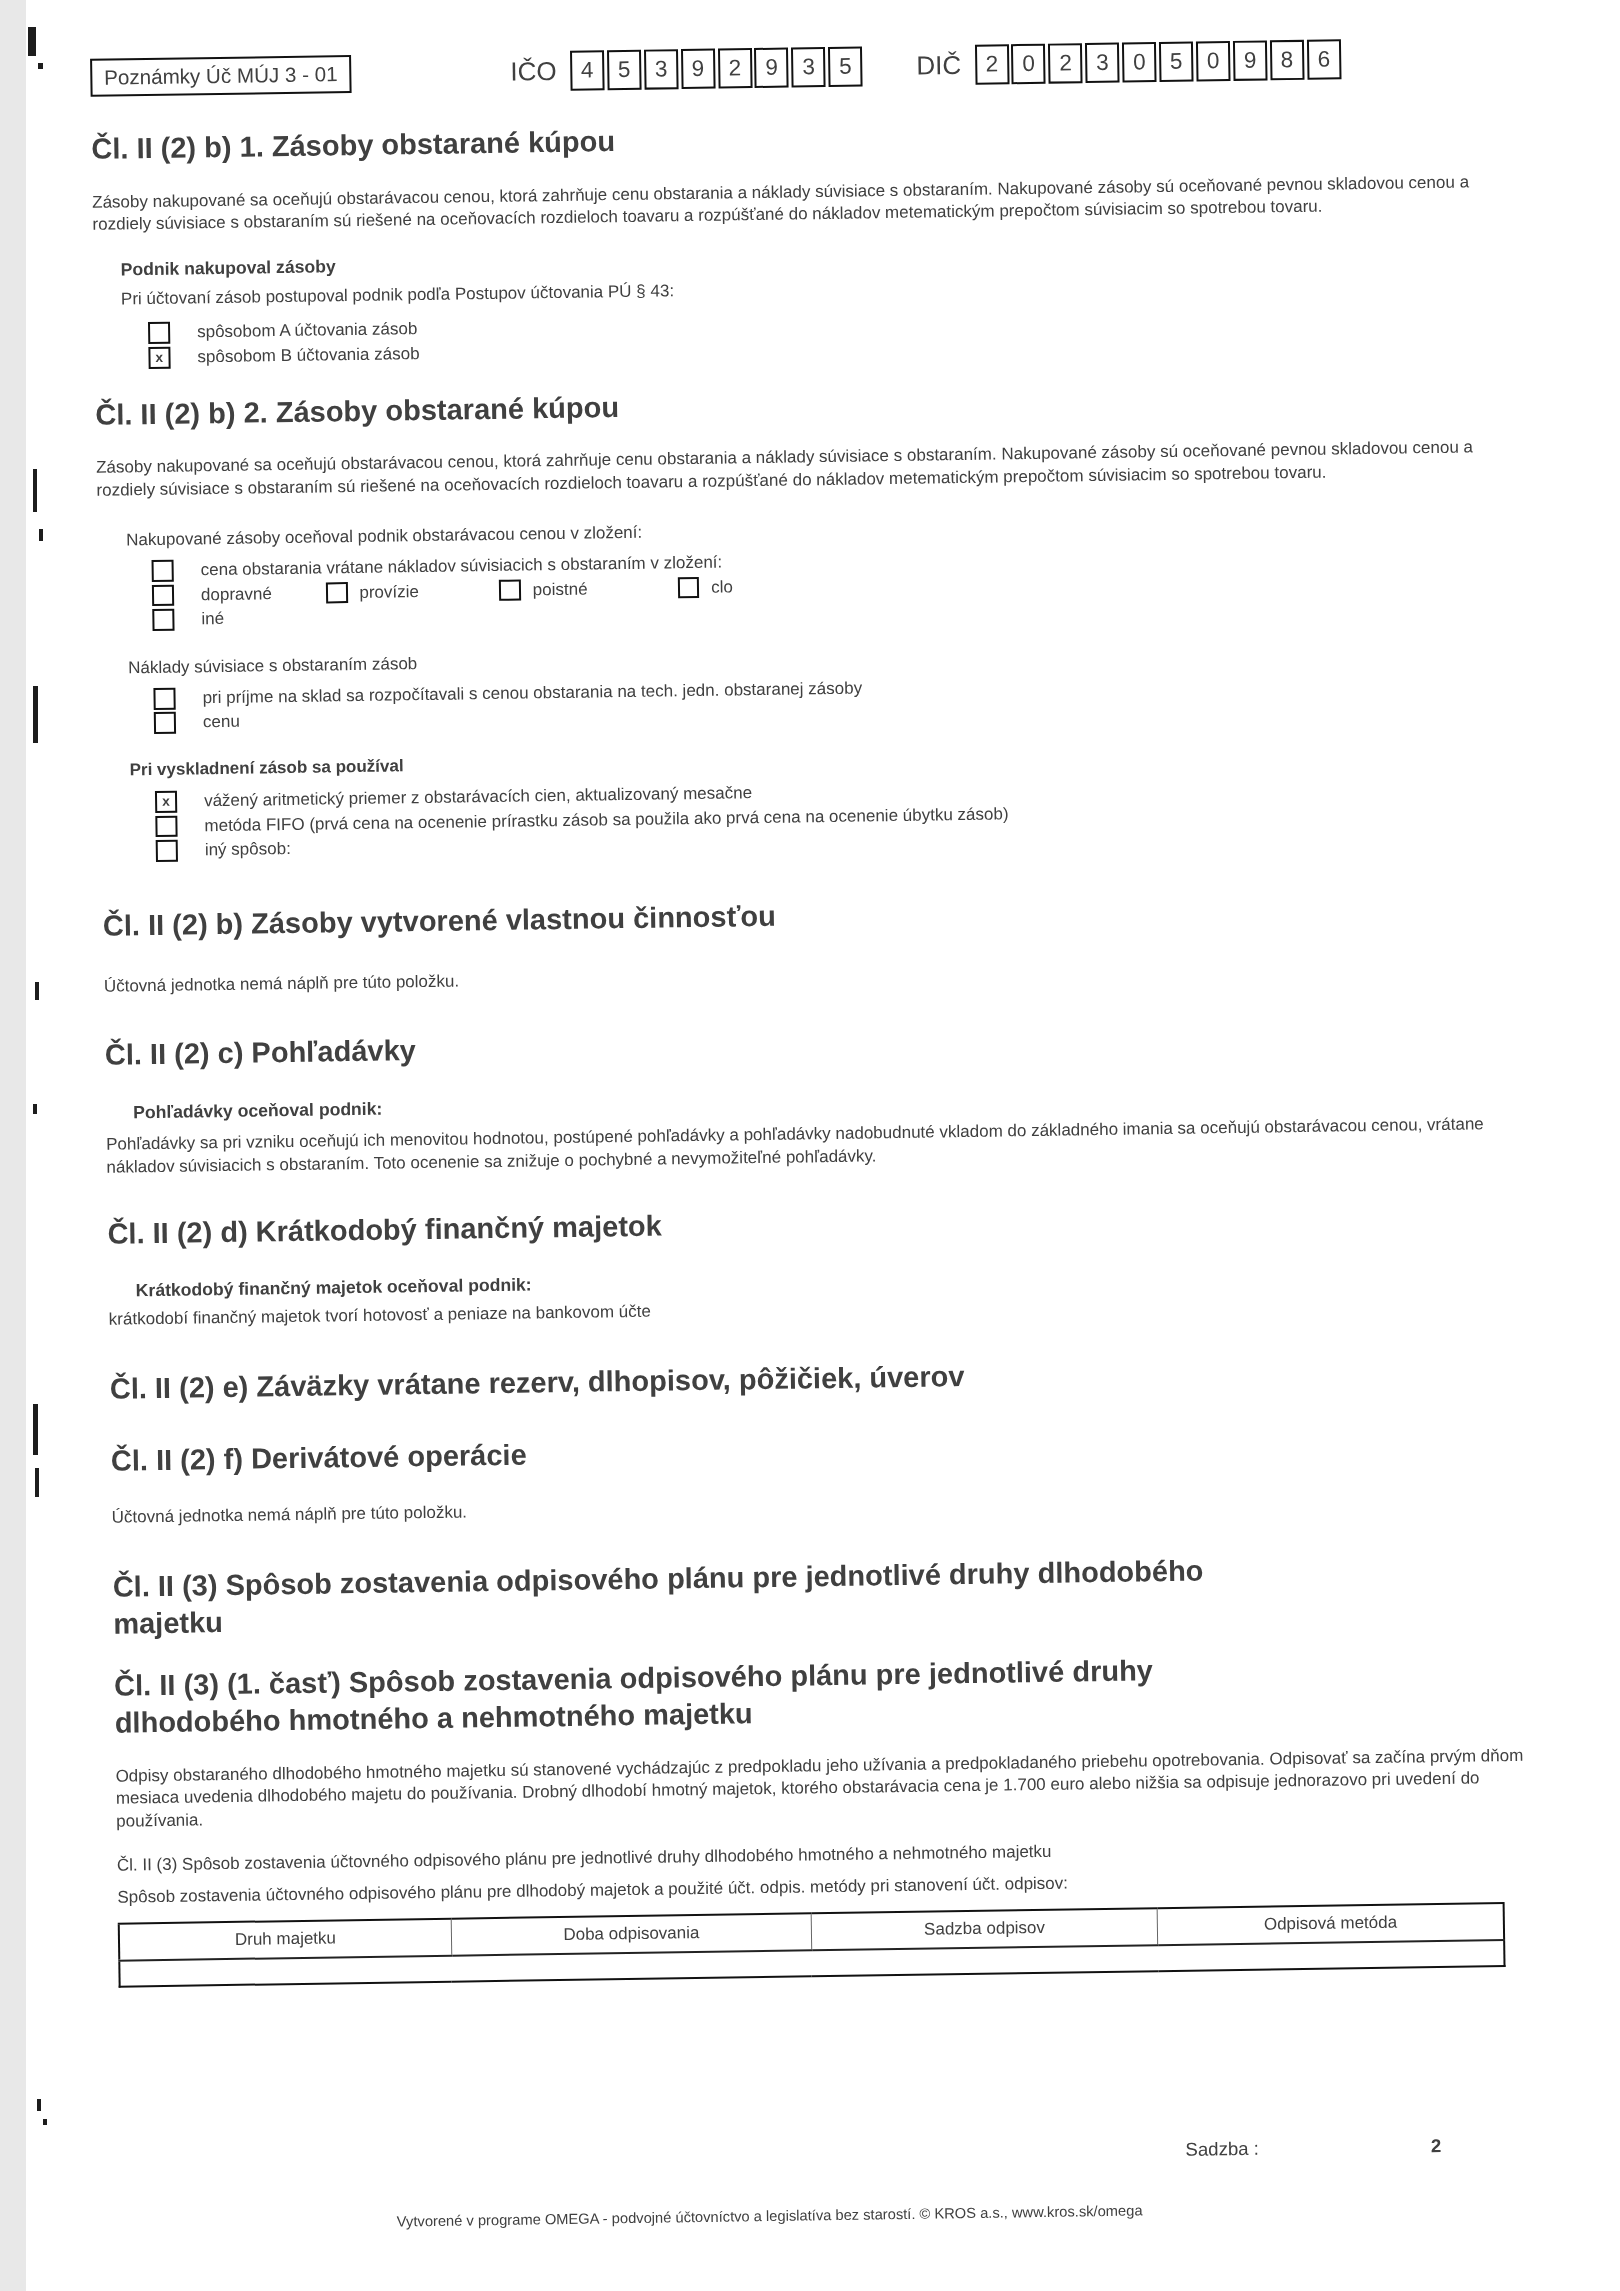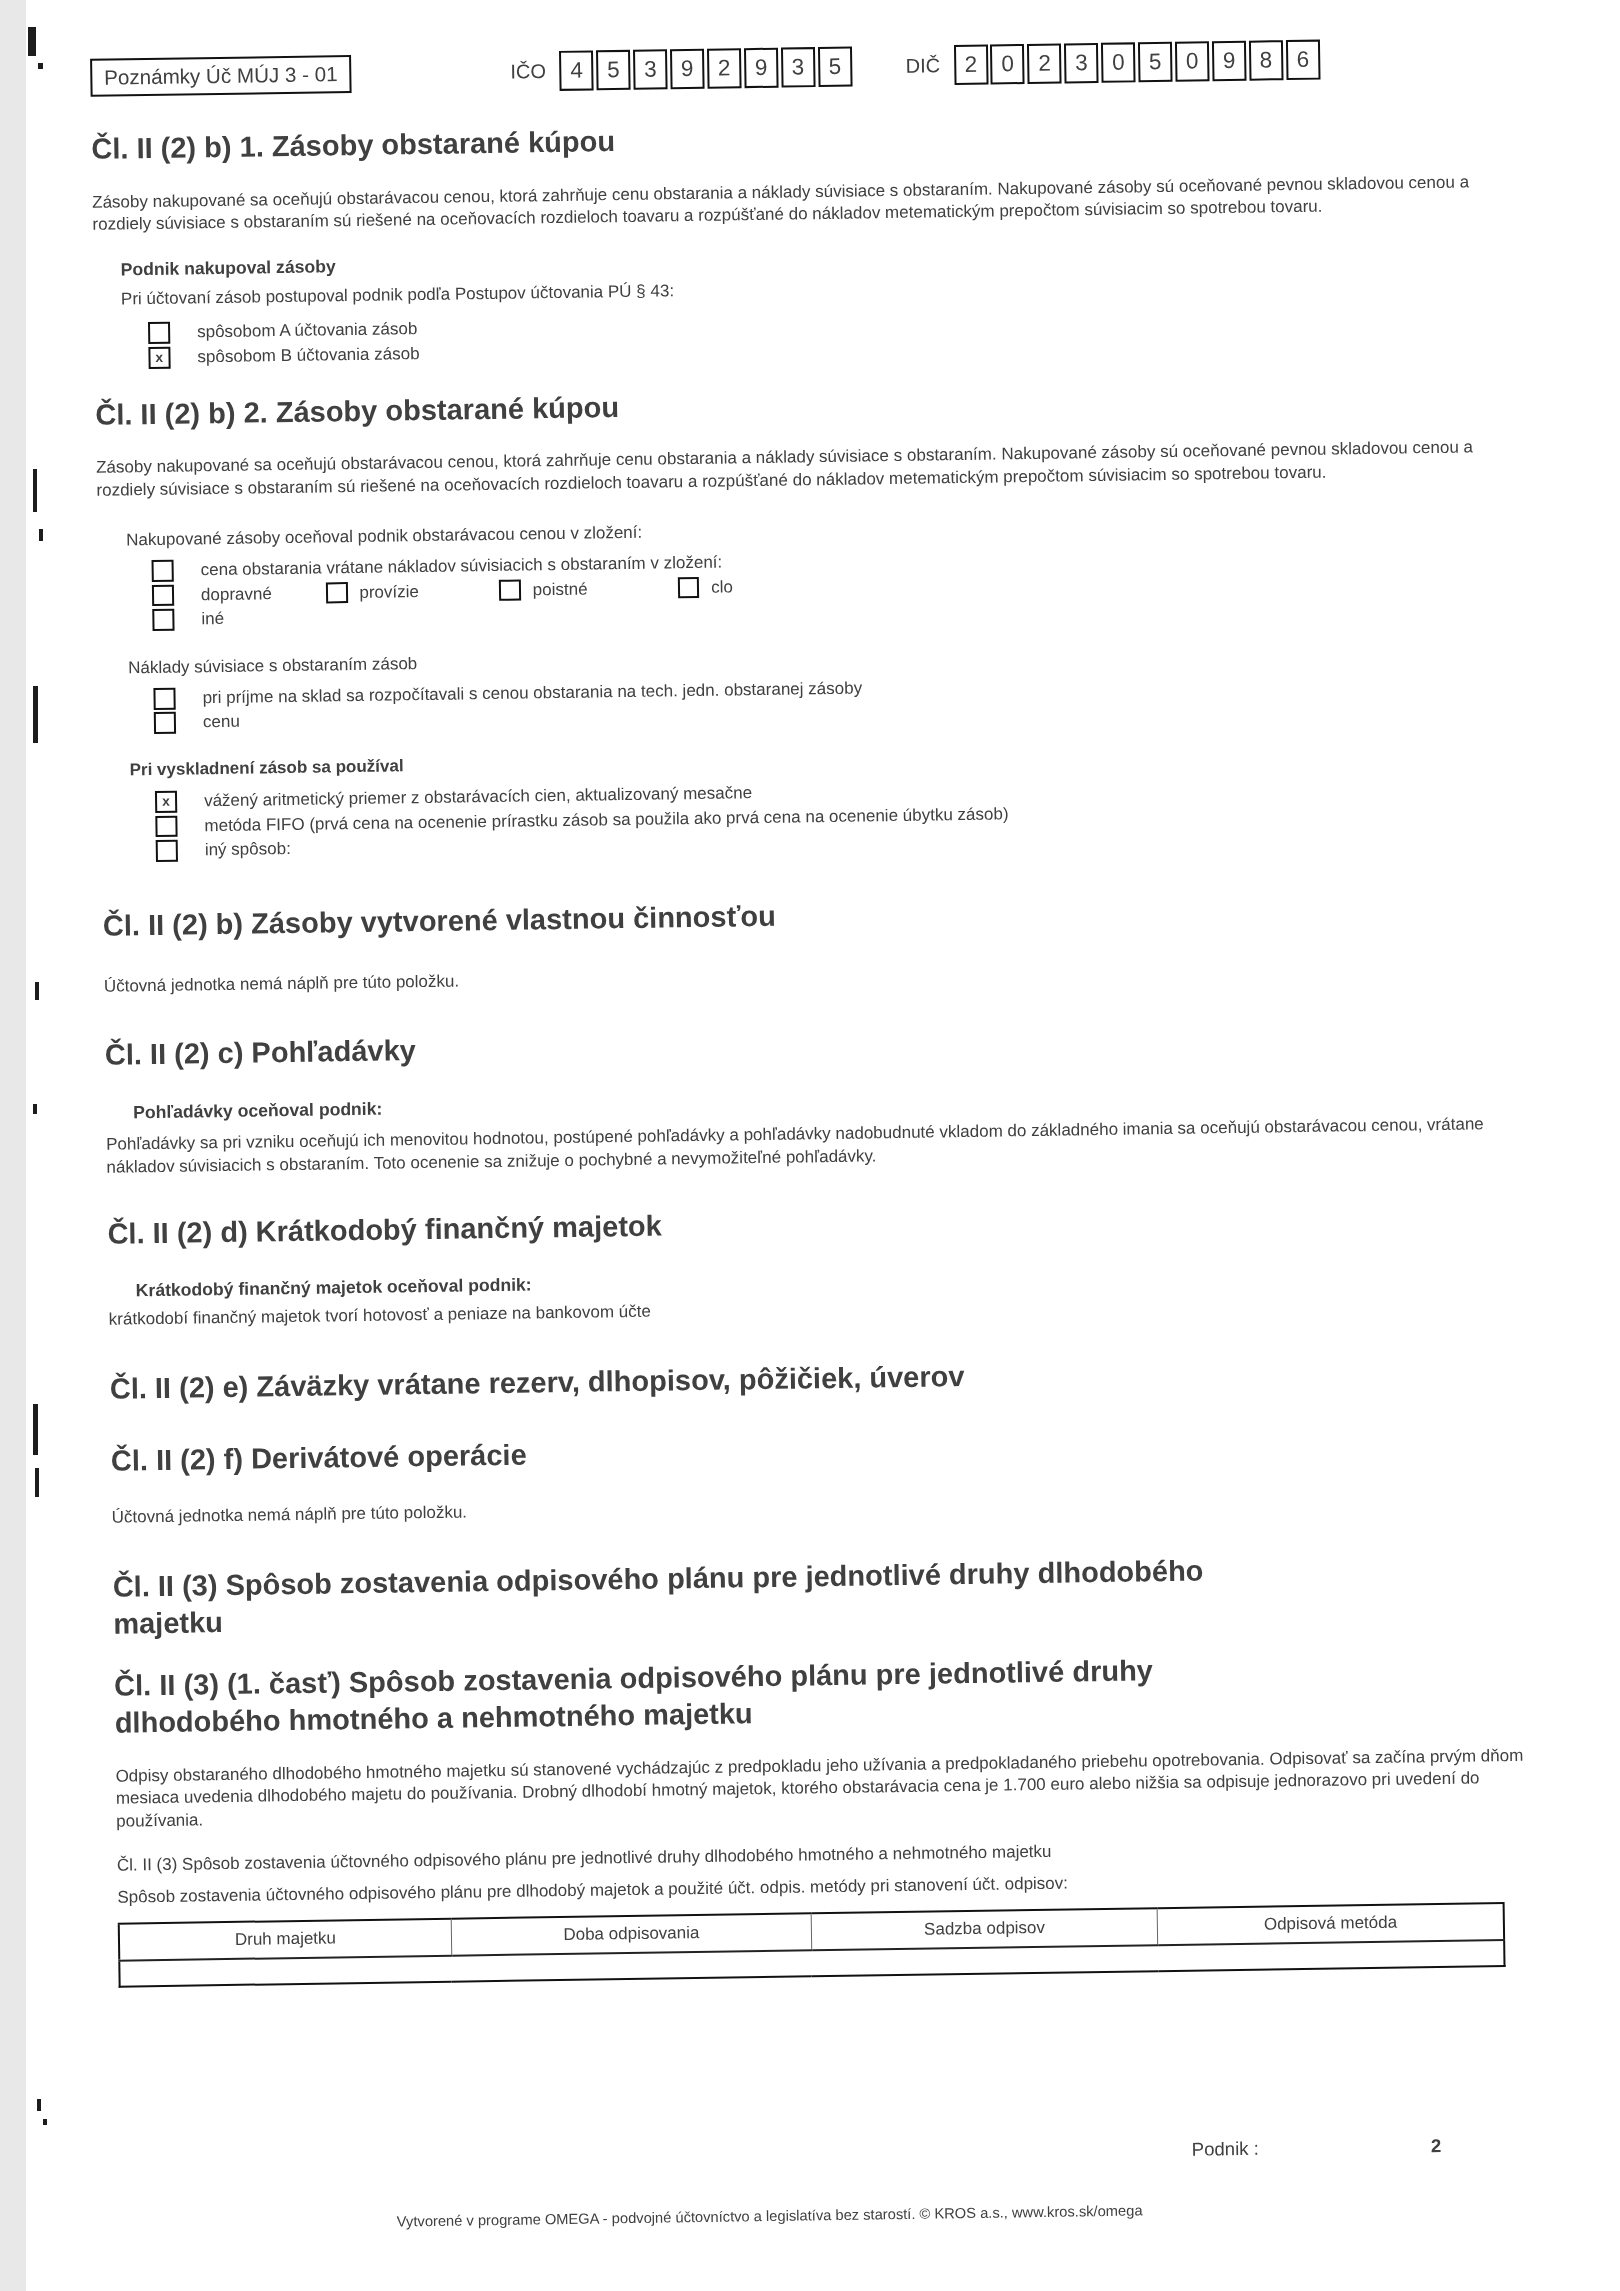--- a/index.html
+++ b/index.html
@@ -23,21 +23,21 @@
 
   
   .hdr{display:flex;align-items:center;}
   .form-code-box{
     border:2px solid #111;
     padding:4.9px 11.8px 5.9px 11.8px;
     font-size:20.6px;
     white-space:nowrap;
   }
   .reg-group{display:flex;align-items:center;}
-  .reg-label{font-size:20px;margin-right:13.7px;}
+  .reg-label{font-size:26px;margin-right:13.7px;}
   .digit-box{
     display:inline-flex;align-items:center;justify-content:center;
     width:30px;height:36px;
     border:2px solid #111;
     margin-right:2.9px;
     font-size:22.5px;
   }
   .ico-group{margin-left:159px;}
   .dic-group{margin-left:51px;}
 
@@ -249,21 +249,21 @@
           </tr>
         </thead>
         <tbody>
           <tr>
               <td colspan="4"></td>
             </tr>
         </tbody>
       </table>
 
       <div class="page-num-row">
-        <span>Podnik :</span>
+        <span>Sadzba :</span>
         <span class="num">2</span>
       </div>
       <div class="credit">Vytvorené v programe OMEGA - podvojné účtovníctvo a legislatíva bez starostí. © KROS a.s., www.kros.sk/omega</div>
 
     </div>
   </div>
 </div>
 
 
 </body></html>

